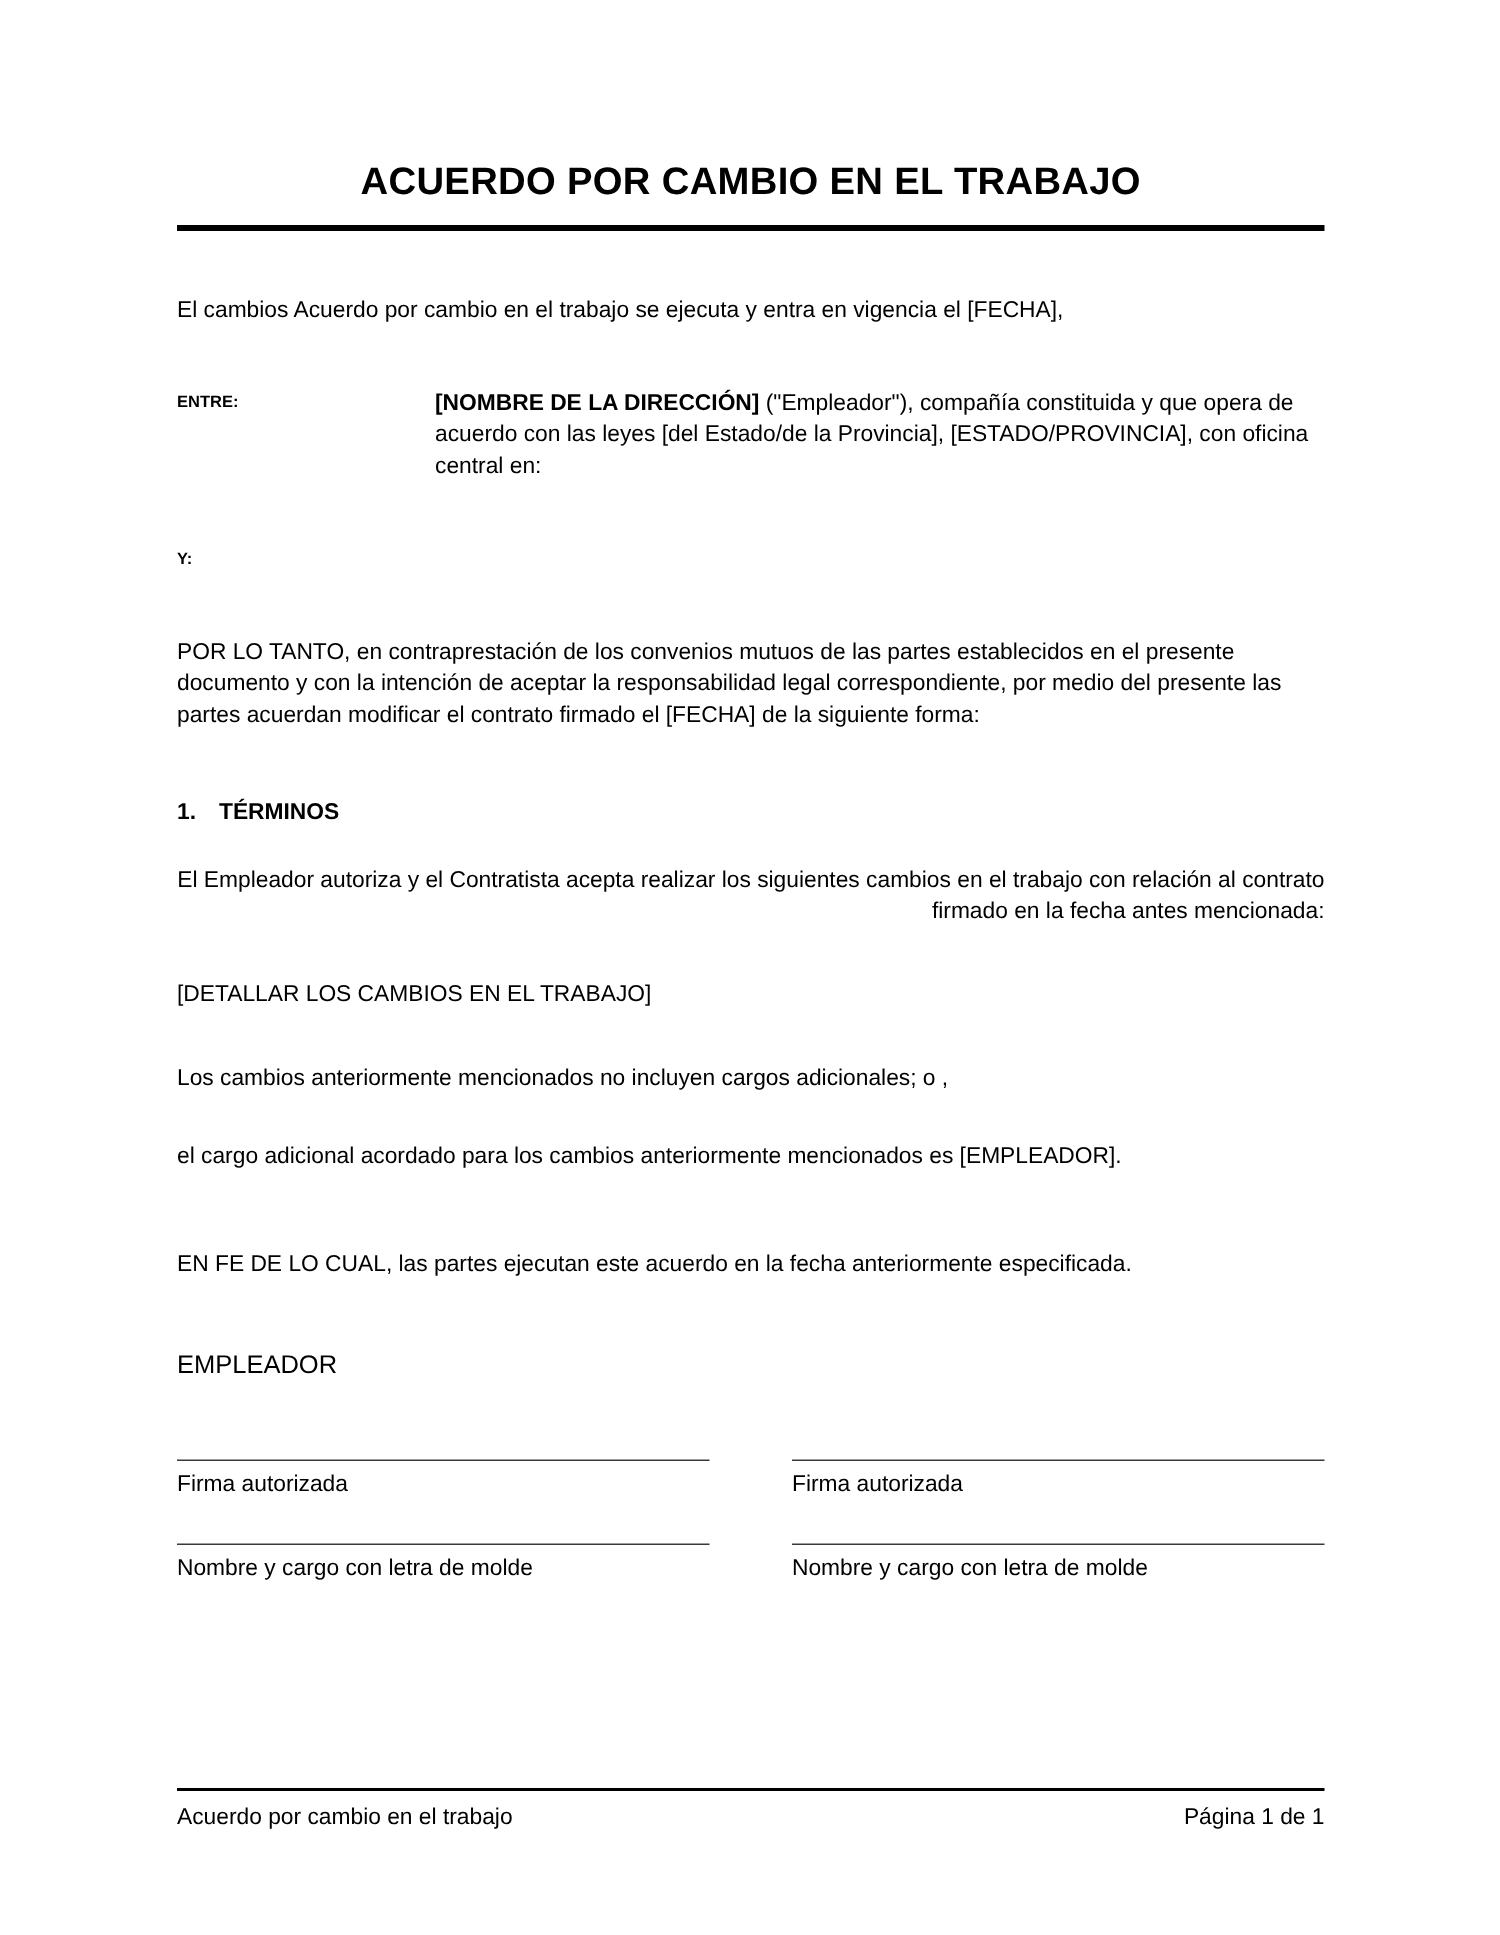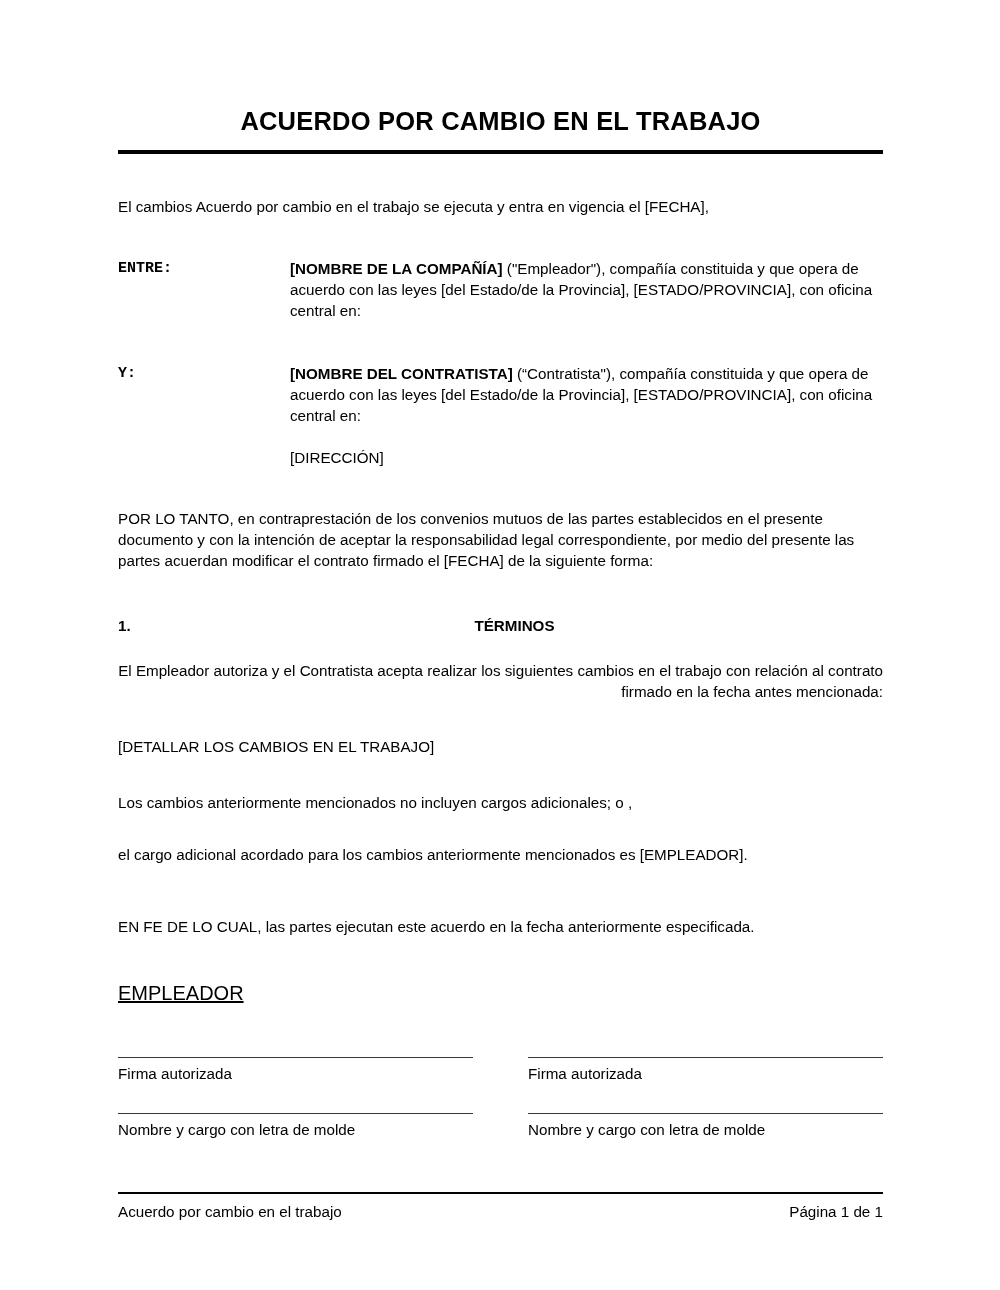--- a/index.html
+++ b/index.html
@@ -59,24 +59,23 @@
   
   .party-block {
     display: flex;
     align-items: flex-start;
   }
   .party-block.entre { margin-top: 41px; }
   .party-block.y     { margin-top: 42px; }
 
   .party-label {
     flex: 0 0 172px;   
-    font-size: 15px;
+    font-size: 11px;
     line-height: 21px;
     font-weight: bold;
-    font-family: Liberation Mono, monospace;
   }
   .party-body {
     flex: 1 1 auto;
     font-size: 15.2px;
     line-height: 21px;
   }
   .party-body .strong { font-weight: bold; }
   .party-address {
     margin-top: 21px;
   }
@@ -87,37 +86,36 @@
   .section-heading {
     margin-top: 44px;
     font-size: 15.2px;
     font-weight: bold;
     line-height: 21px;
     display: flex;
   }
   .section-heading .num {
     flex: 0 0 28px;
   }
-  .section-heading .txt { flex: 1 1 auto; text-align: center; }
+  .section-heading .txt { flex: 1 1 auto; }
 
   .terms-intro { margin-top: 24px; text-align: right; }
   .detail-line { margin-top: 34px; }
   .clause-a    { margin-top: 35px; }
   .clause-b    { margin-top: 31px; }
   .witness     { margin-top: 51px; }
 
   
   .sig-parties {
     display: flex;
     margin-top: 46px;
   }
   .sig-parties .col {
-    font-size: 20px;
-    line-height: 21px;
-    text-decoration: underline;
+    font-size: 17px;
+    line-height: 21px;
   }
   .sig-parties .col-left  { flex: 0 0 467px; }
   .sig-parties .col-right { flex: 1 1 auto; }
 
   .sig-row {
     display: flex;
     justify-content: space-between;
   }
   .sig-row.first  { margin-top: 53px; }
   .sig-row.second { margin-top: 29px; }
@@ -165,30 +163,26 @@
   <div class="content">
 
     <h1 class="doc-title">ACUERDO POR CAMBIO EN EL TRABAJO</h1>
     <div class="title-rule"></div>
 
     <p class="para intro">El cambios Acuerdo por cambio en el trabajo se ejecuta y entra en vigencia el [FECHA],</p>
 
     <div class="party-block entre">
       <div class="party-label">ENTRE:</div>
       <div class="party-body">
-        <span class="strong">[NOMBRE DE LA COMPAÑÍA]</span><span> ("Empleador"), compañía constituida y que opera de acuerdo con las leyes [del Estado/de la Provincia], [ESTADO/PROVINCIA], con oficina central en:</span>
+        <span class="strong">[NOMBRE DE LA DIRECCIÓN]</span><span> ("Empleador"), compañía constituida y que opera de acuerdo con las leyes [del Estado/de la Provincia], [ESTADO/PROVINCIA], con oficina central en:</span>
       </div>
     </div>
 
     <div class="party-block y">
       <div class="party-label">Y:</div>
-      <div class="party-body">
-        <span class="strong">[NOMBRE DEL CONTRATISTA]</span><span> (“Contratista"), compañía constituida y que opera de acuerdo con las leyes [del Estado/de la Provincia], [ESTADO/PROVINCIA], con oficina central en:</span>
-        <div class="party-address">[DIRECCIÓN]</div>
-      </div>
     </div>
 
     <p class="para whereas">POR LO TANTO, en contraprestación de los convenios mutuos de las partes establecidos en el presente documento y con la intención de aceptar la responsabilidad legal correspondiente, por medio del presente las partes acuerdan modificar el contrato firmado el [FECHA] de la siguiente forma:</p>
 
     <div class="section-heading">
       <span class="num">1.</span>
       <span class="txt">TÉRMINOS</span>
     </div>
 
     <p class="para terms-intro">El Empleador autoriza y el Contratista acepta realizar los siguientes cambios en el trabajo con relación al contrato firmado en la fecha antes mencionada:</p>

